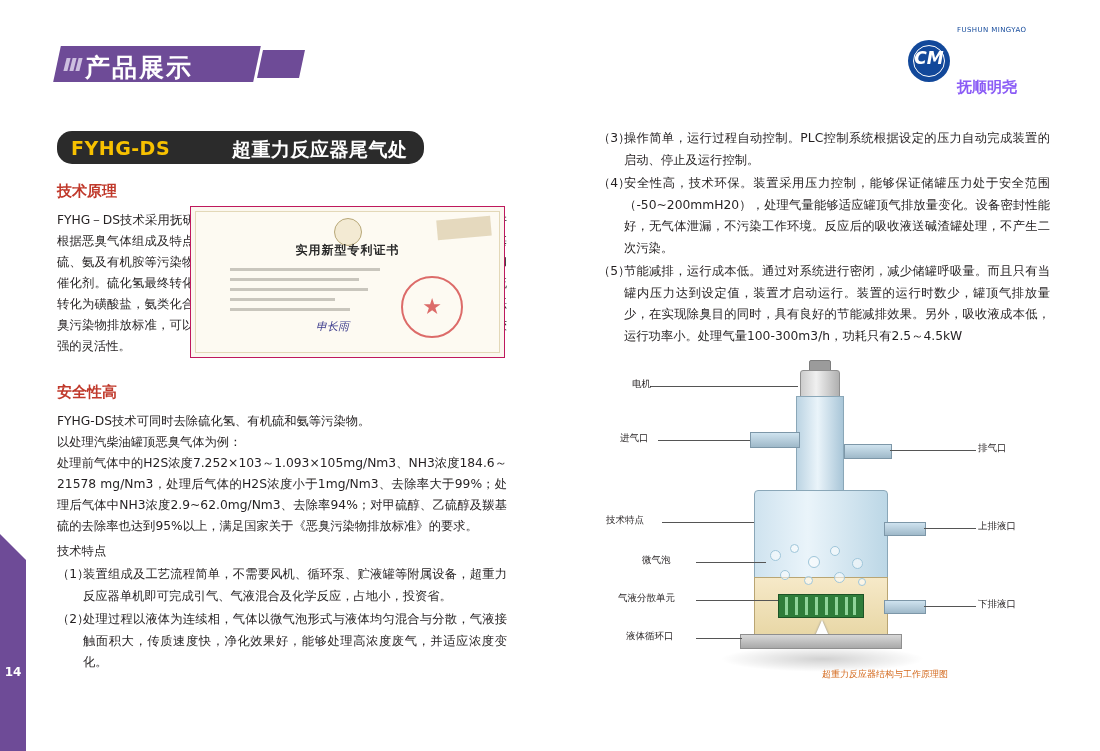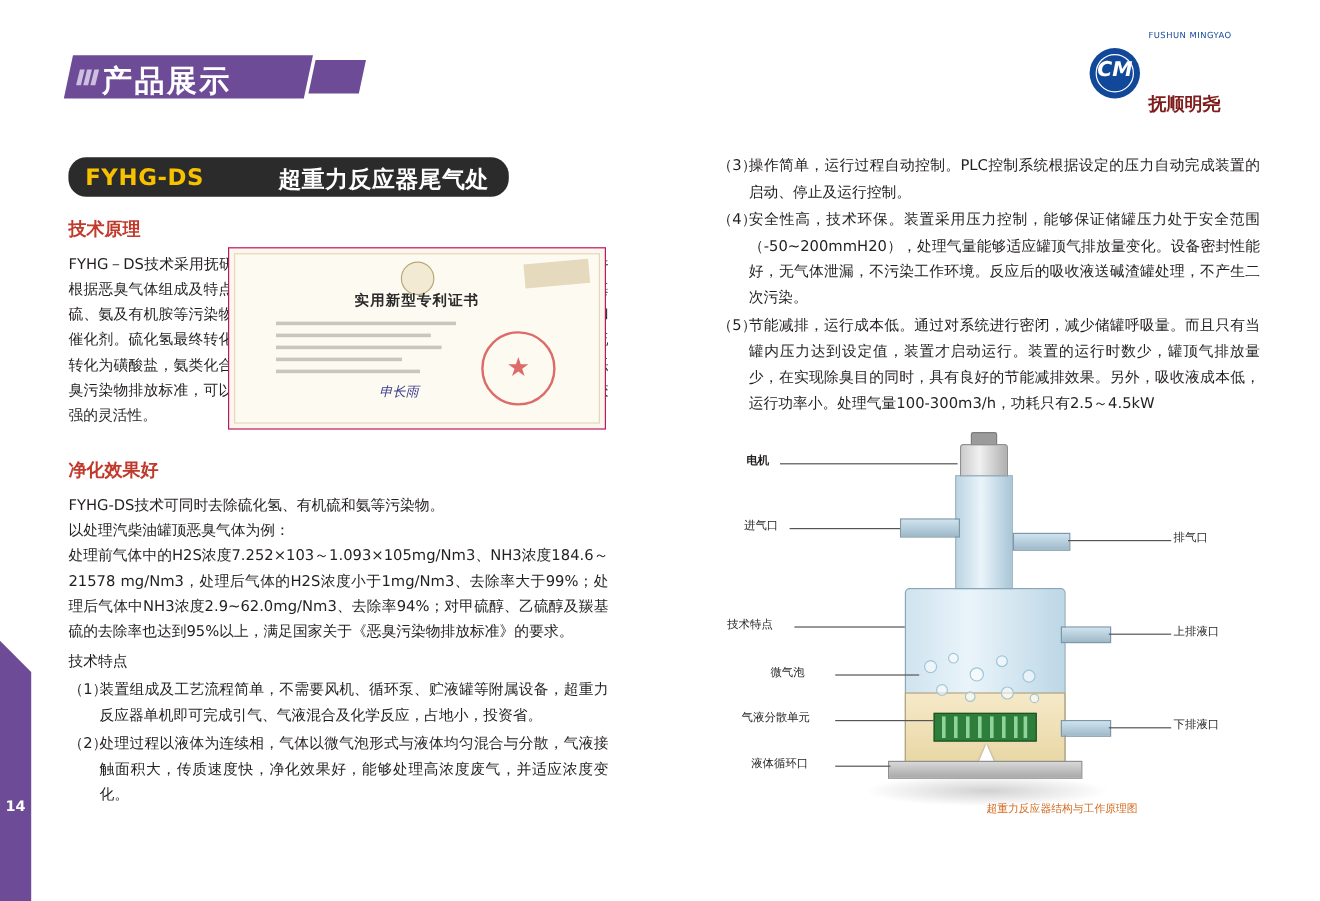--- a/index.html
+++ b/index.html
@@ -75,21 +75,21 @@
   .logo-badge:after{
     content:"";position:absolute;left:5px;top:5px;width:32px;height:32px;
     border-radius:50%;border:1.5px solid #ffffff;box-sizing:border-box;
   }
   .logo-badge span{
     position:absolute;left:0;top:8px;width:42px;text-align:center;
     color:#ffffff;font-size:17px;font-weight:bold;font-style:italic;
   }
   .logo-txt{line-height:1.15;}
   .logo-txt .en{font-size:7px;color:#12489a;letter-spacing:.4px;}
-  .logo-txt .cn{font-size:15px;color:#7f1d1d;font-weight:bold;margin-top:45px;}
+  .logo-txt .cn{font-size:15px;color:#8b5cf6;font-weight:bold;margin-top:45px;}
 
   
   .title-bar{
     position:absolute;left:57px;top:131px;width:367px;height:33px;
     background:#2b2b2b;
     border-radius:15px;
   }
   .title-bar .t1{
     position:absolute;left:14px;top:6px;color:#f7c100;
     font-size:19px;font-weight:bold;letter-spacing:.5px;
@@ -286,21 +286,21 @@
     <div class="t1">FYHG-DS</div>
     <div class="t2">超重力反应器尾气处理系统</div>
   </div>
 
   <div class="col-left">
     <div class="sec-head">技术原理</div>
     <div class="body-txt" style="width:450px;">
       <p>FYHG－DS技术采用抚研院自主开发的自吸式超重力反应器作为气液反应设备，并根据恶臭气体组成及特点，采用氧化性吸收液，完成对硫化氢、硫醇、硫醚、羰基硫、氨及有机胺等污染物的高效吸收与化学转化。吸收液主要成分是碱、氧化剂和催化剂。硫化氢最终转化为硫代硫酸盐、硫酸盐，硫醇、硫醚及二硫化物等有机硫转化为磺酸盐，氨类化合物转化为氮气或无毒的液体化合物。脱臭后的气体满足恶臭污染物排放标准，可以通过排气筒排放，也可以送回炼厂低压管网回收，具有较强的灵活性。</p>
     </div>
 
-    <div class="sec-head" style="margin-top:26px;">净化效果好</div>
+    <div class="sec-head" style="margin-top:26px;">安全性高</div>
     <div class="body-txt" style="width:450px;">
       <p>FYHG-DS技术可同时去除硫化氢、有机硫和氨等污染物。</p>
       <p>以处理汽柴油罐顶恶臭气体为例：</p>
       <p>处理前气体中的H2S浓度7.252×103～1.093×105mg/Nm3、NH3浓度184.6～21578 mg/Nm3，处理后气体的H2S浓度小于1mg/Nm3、去除率大于99%；处理后气体中NH3浓度2.9~62.0mg/Nm3、去除率94%；对甲硫醇、乙硫醇及羰基硫的去除率也达到95%以上，满足国家关于《恶臭污染物排放标准》的要求。</p>
       <p style="margin-top:4px;">技术特点</p>
     </div>
     <div class="body-txt" style="width:450px;margin-top:2px;">
       <div class="r-item">
         <span class="num">（1）</span>
         <span class="txt">装置组成及工艺流程简单，不需要风机、循环泵、贮液罐等附属设备，超重力反应器单机即可完成引气、气液混合及化学反应，占地小，投资省。</span>
@@ -386,21 +386,21 @@
     <div class="lead" style="left:50px;top:14px;width:148px;"></div>
     <div class="lead" style="left:58px;top:68px;width:92px;"></div>
     <div class="lead" style="left:290px;top:78px;width:86px;"></div>
     <div class="lead" style="left:62px;top:150px;width:92px;"></div>
     <div class="lead" style="left:324px;top:156px;width:52px;"></div>
     <div class="lead" style="left:96px;top:190px;width:70px;"></div>
     <div class="lead" style="left:96px;top:228px;width:82px;"></div>
     <div class="lead" style="left:324px;top:234px;width:52px;"></div>
     <div class="lead" style="left:96px;top:266px;width:46px;"></div>
 
-    <div class="lbl" style="left:22px;top:6px;font-weight:bold;">电机</div>
+    <div class="lbl" style="left:32px;top:6px;">电机</div>
     <div class="lbl" style="left:20px;top:60px;">进气口</div>
     <div class="lbl" style="left:378px;top:70px;">排气口</div>
     <div class="lbl" style="left:6px;top:142px;">技术特点</div>
     <div class="lbl" style="left:378px;top:148px;">上排液口</div>
     <div class="lbl" style="left:42px;top:182px;">微气泡</div>
     <div class="lbl" style="left:18px;top:220px;font-family:Liberation Mono, monospace;">气液分散单元</div>
     <div class="lbl" style="left:378px;top:226px;">下排液口</div>
     <div class="lbl" style="left:26px;top:258px;">液体循环口</div>
 
     <div class="dg-caption">超重力反应器结构与工作原理图</div>

